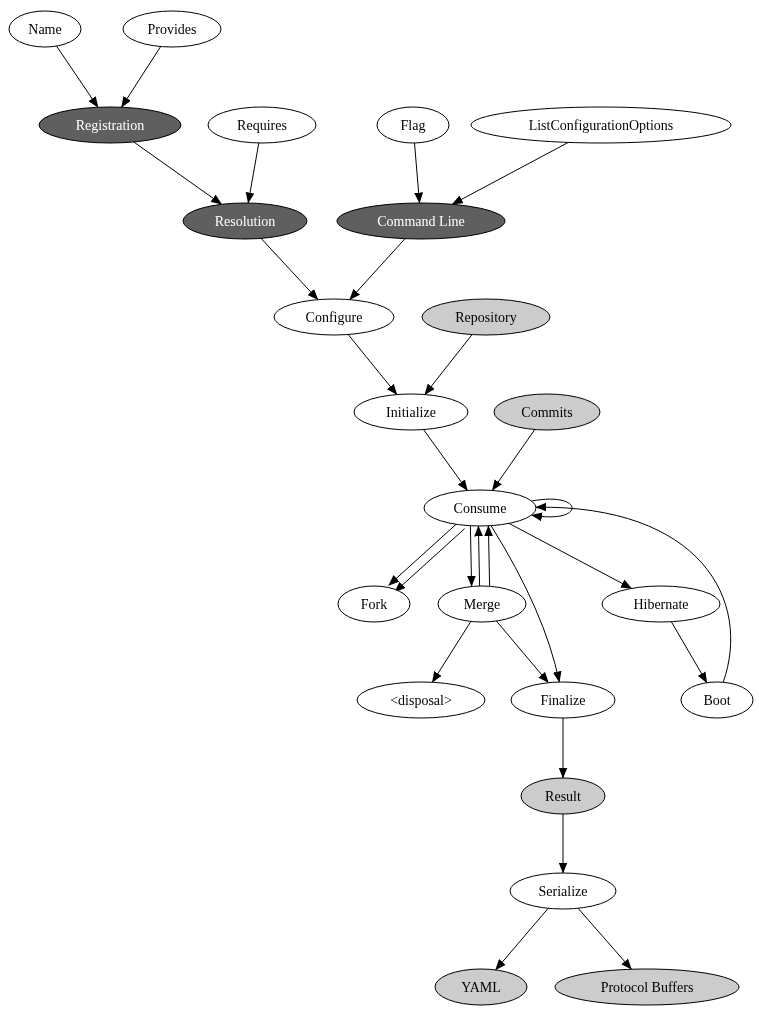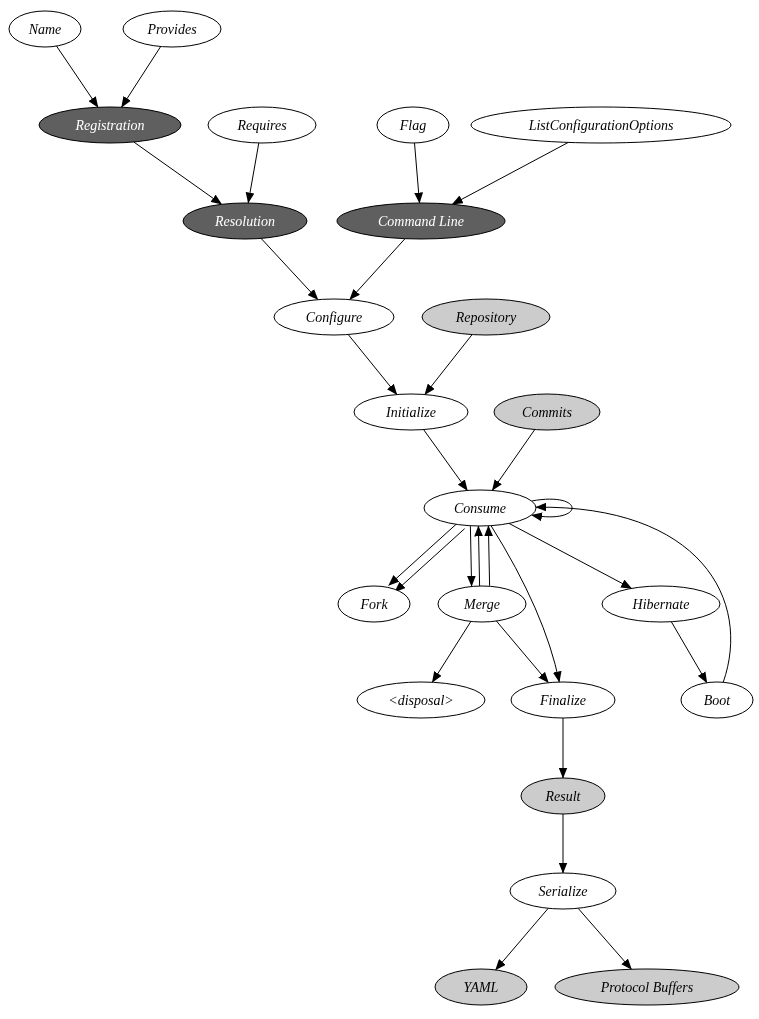--- a/index.html
+++ b/index.html
@@ -7,21 +7,20 @@
     padding: 0;
     background: #ffffff;
     font-family: "Liberation Serif", "DejaVu Serif", serif;
   }
   #canvas {
     position: relative;
     width: 759px;
     height: 1019px;
     background: #ffffff;
     overflow: hidden;
-    font-style: italic;
   }
   svg { display: block; }
   .edge path, path.edge {
     fill: none;
     stroke: #000000;
     stroke-width: 1;
   }
   .node ellipse {
     stroke: #000000;
     stroke-width: 1;

